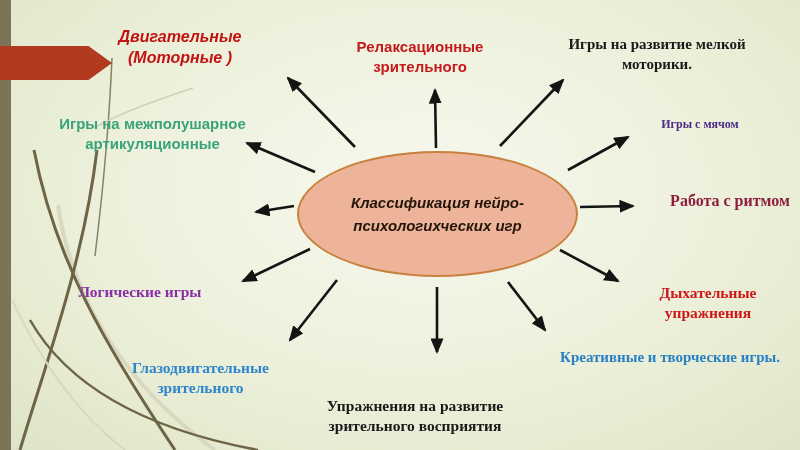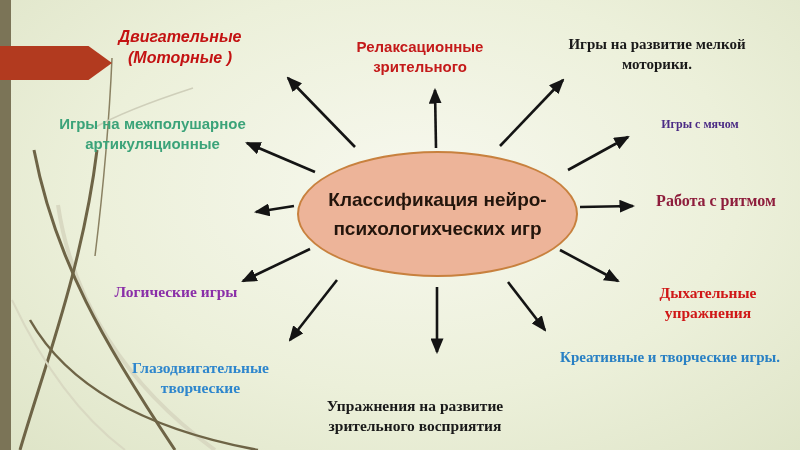--- a/index.html
+++ b/index.html
@@ -13,21 +13,21 @@
   .banner {
     position:absolute; left:0; top:46px; width:112px; height:34px; z-index:3;
     clip-path: polygon(0 0, 79% 0, 100% 50%, 79% 100%, 0 100%);
   }
   .center-ellipse {
     position:absolute; left:297px; top:151px; width:281px; height:126px; z-index:2;
     border-radius:50%; border:2px solid; box-sizing:border-box;
     display:flex; align-items:center; justify-content:center;
   }
   .center-ellipse .title {
-    font-weight:bold; font-size:19px; line-height:1.55; text-align:center; white-space:pre-line;
+    font-weight:bold; font-size:15px; line-height:1.55; text-align:center; white-space:pre-line;font-style:italic;
   }
   .lbl {
     position:absolute; z-index:4; font-weight:bold; text-align:center;
     white-space:pre-line; line-height:1.3;
   }
   .serif { font-family:Liberation Serif, serif; }
   .script { font-family:"Liberation Sans", sans-serif; }
   .italic { font-style:italic; }
 </style>
 </head>
@@ -79,23 +79,23 @@
 
   <div class="lbl script italic" style="left: 100px; top: 27px; width: 160px; font-size: 16px; color: rgb(195, 18, 18);">Двигательные
 (Моторные )</div>
   <div class="lbl script" style="left: 45px; top: 114px; width: 215px; font-size: 15px; color: rgb(59, 163, 121);">Игры на межполушарное
 артикуляционные</div>
   <div class="lbl script" style="left: 345px; top: 37px; width: 150px; font-size: 15px; color: rgb(196, 26, 26);">Релаксационные
 зрительного</div>
   <div class="lbl serif" style="left: 552px; top: 35px; width: 210px; font-size: 15px; color: rgb(26, 26, 26);">Игры на развитие мелкой
 моторики.</div>
   <div class="lbl serif" style="left: 640px; top: 117px; width: 120px; font-size: 12px; color: rgb(75, 43, 133);">Игры с мячом</div>
-  <div class="lbl serif" style="left: 646px; top: 191px; width: 140px; font-size: 16px; color: rgb(142, 29, 60);">Работа с ритмом</div>
+  <div class="lbl serif" style="left: 660px; top: 191px; width: 140px; font-size: 16px; color: rgb(142, 29, 60);">Работа с ритмом</div>
   <div class="lbl serif" style="left: 638px; top: 271px; width: 140px; font-size: 15.5px; color: rgb(208, 23, 23); margin-top: 12px;">Дыхательные
 упражнения</div>
   <div class="lbl serif" style="left: 320px; top: 396px; width: 190px; font-size: 15.5px; color: rgb(26, 26, 26);">Упражнения на развитие
 зрительного восприятия</div>
   <div class="lbl serif" style="left: 548px; top: 348px; width: 244px; font-size: 15px; color: rgb(41, 128, 196);">Креативные и творческие игры.</div>
   <div class="lbl serif" style="left: 118px; top: 358px; width: 165px; font-size: 15.5px; color: rgb(46, 134, 205);">Глазодвигательные
-творческие</div>
-  <div class="lbl serif" style="left: 70px; top: 282px; width: 140px; font-size: 15.5px; color: rgb(138, 47, 168); padding-left: 36px;">Логические игры</div>
+зрительного</div>
+  <div class="lbl serif" style="left: 70px; top: 282px; width: 140px; font-size: 15.5px; color: rgb(138, 47, 168);">Логические игры</div>
 
 </div>
 
 </body></html>

